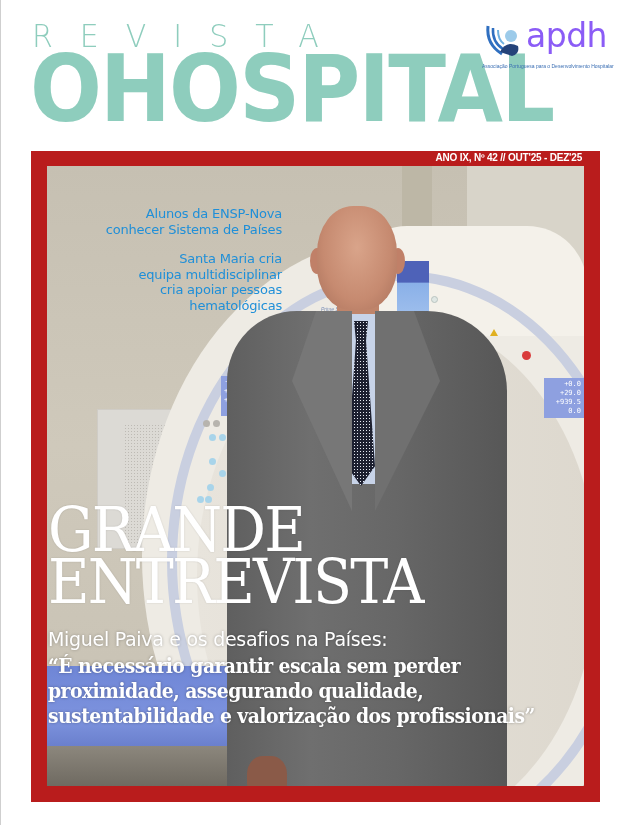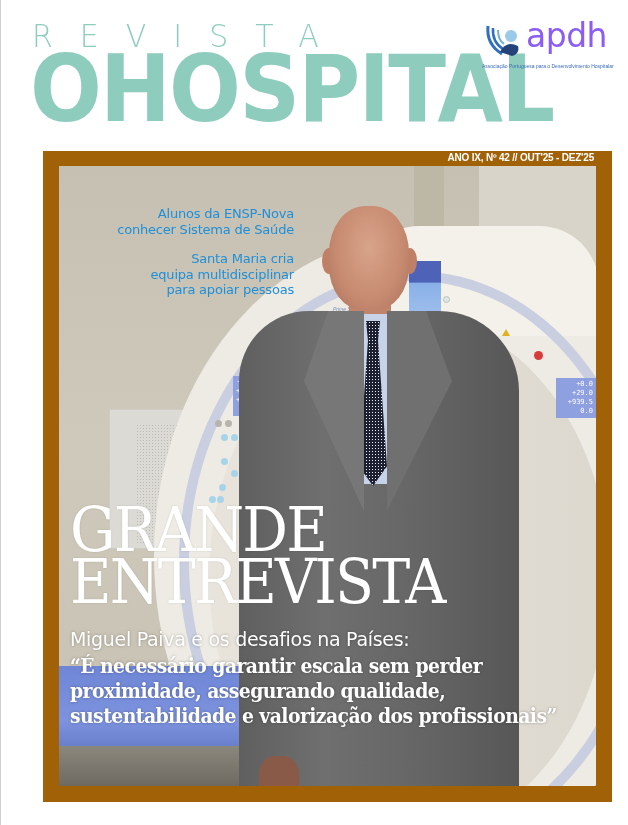--- a/index.html
+++ b/index.html
@@ -32,22 +32,21 @@
     font-family: "DejaVu Sans", sans-serif; font-size: 33px; color: #8b5cf6; letter-spacing: -0.5px;
   }
   .apdh-sub {
     position: absolute; left: -2px; top: 45px; width: 150px;
     font-size: 5px; color: #3a6eb3; white-space: nowrap;
   }
 
   
   .frame {
     position: absolute; left: 31px; top: 151px; width: 569px; height: 651px;
-    background: #a16207;
-    margin-left: 12px;
+    background: #b91c1c;
   }
   .issue {
     position: absolute; right: 18px; top: 1px;
     font-size: 10px; font-weight: bold; color: #ffffff; letter-spacing: -0.2px;
   }
 
   
   .photo {
     position: absolute; left: 16px; top: 15px; width: 537px; height: 620px;
     overflow: hidden;
@@ -154,21 +153,21 @@
   .hand { position: absolute; left: 50px; top: 560px; width: 40px; height: 45px; background: #8a5a48; border-radius: 40%; }
 
   
   .teasers { position: absolute; left: 15px; top: 40px; width: 220px; }
   .teaser {
     font-family: "DejaVu Sans", sans-serif; font-size: 13px; line-height: 15.5px;
     color: #1f8fd8; margin-bottom: 14px; letter-spacing: -0.2px;
   }
   .teaser-line { display: block; white-space: nowrap; text-align: right; }
 
-  .feature { position: absolute; left: 11px; top: 338px; width: 520px; }
+  .feature { position: absolute; left: 1px; top: 338px; width: 520px; }
   .feature-title {
     font-family: "DejaVu Serif", serif; font-size: 62px; line-height: 52px;
     color: #ffffff; letter-spacing: -2px;
     transform: scaleX(0.92); transform-origin: left top;
     text-shadow: 0 0 2px rgba(0,0,0,0.15);
   }
   .feature-title span { display: block; }
   .feature-sub {
     position: absolute; left: 0; top: 124px;
     font-family: "DejaVu Sans", sans-serif; font-size: 19px; color: #ffffff; letter-spacing: -0.3px;
@@ -263,26 +262,27 @@
       <div class="lapel-r"></div>
       <div class="ear-l"></div>
       <div class="ear-r"></div>
       <div class="head"></div>
       <div class="hand"></div>
     </div>
 
     <div class="teasers">
       <div class="teaser">
         <span class="teaser-line">Alunos da ENSP-Nova</span>
-        <span class="teaser-line">conhecer Sistema de Saúde</span>
+        <span class="teaser-line">conhecer Sistema de Países</span>
       </div>
       <div class="teaser">
         <span class="teaser-line">Santa Maria cria</span>
         <span class="teaser-line">equipa multidisciplinar</span>
-        <span class="teaser-line">para apoiar pessoas</span>
+        <span class="teaser-line">cria apoiar pessoas</span>
+        <span class="teaser-line">hematológicas</span>
       </div>
     </div>
 
     <div class="feature">
       <div class="feature-title">
         <span>GRANDE</span>
         <span>ENTREVISTA</span>
       </div>
       <div class="feature-sub">Miguel Paiva e os desafios na Países:</div>
       <div class="feature-quote">

